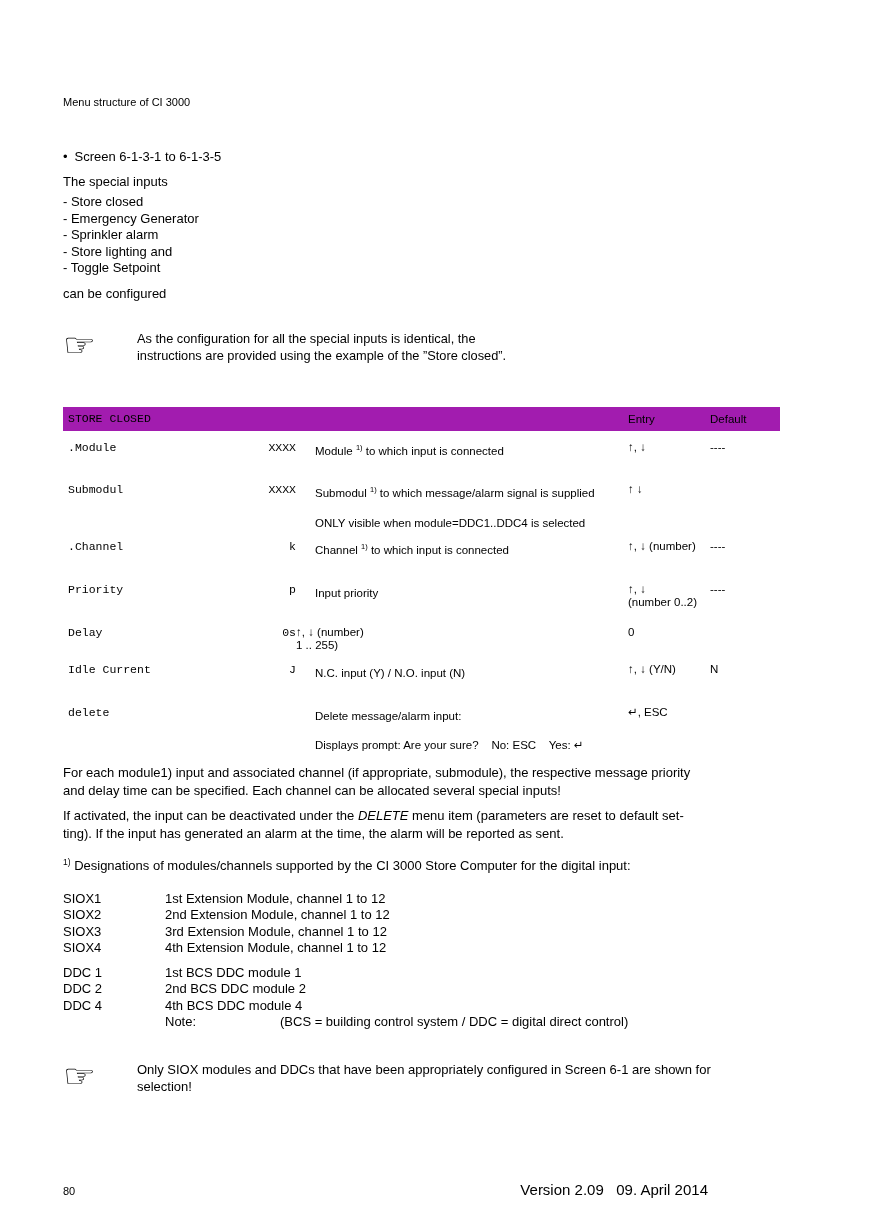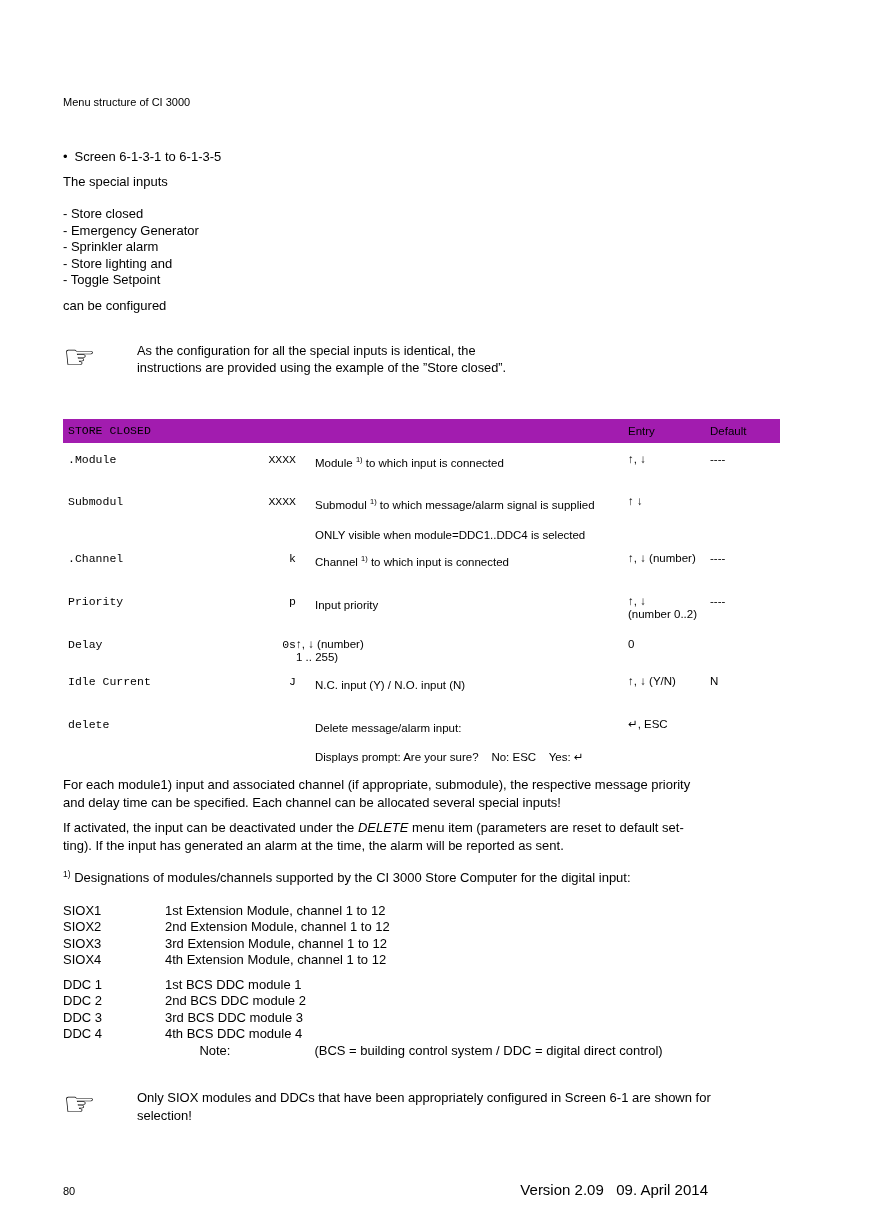--- a/index.html
+++ b/index.html
@@ -14,21 +14,21 @@
     width:780px; height:1230px;
     padding:96px 83px 0 63px;
     overflow:hidden;
     background:#ffffff;
   }
   .running-header { font-size:11px; line-height:13px; }
 
   .bullet-line { margin-top:39px; font-size:13px; line-height:17px; }
   .bullet-marker { display:inline-block; margin-right:7px; }
   .intro-lead { margin-top:8px; font-size:13px; line-height:17px; }
-  .intro-list { margin-top:16px; font-size:13px; line-height:16.5px; }
+  .intro-list { margin-top:4px; font-size:13px; line-height:16.5px; }
   .intro-tail { margin-top:8px; font-size:13px; line-height:17px; }
 
   .note-block { margin-top:28px; display:flex; align-items:flex-start; }
   .note-icon-box { width:74px; flex:0 0 74px; }
   .hand-icon { font-size:32px; line-height:30px; display:inline-block; transform:scaleX(1.15); transform-origin:left top; }
   .note-text { font-size:12.8px; line-height:17px; }
   .nowrap { white-space:nowrap; }
 
   
   .ptable { margin-top:43px; width:724px; font-size:11.5px; }
@@ -49,21 +49,21 @@
   .body-p { margin-top:8px; font-size:13px; line-height:17.5px; width:724px; }
   .body-p.first { margin-top:12px; }
   .body-p .line { white-space:nowrap; }
   .italic { font-style:italic; }
   .footnote-head { margin-top:12px; font-size:13px; line-height:17px; }
 
   .module-list { margin-top:16px; font-size:13px; line-height:16.5px; }
   .module-list.ddc { margin-top:8px; }
   .module-row { display:flex; }
   .m-label { width:102px; flex:0 0 102px; }
-  .note-row { display:flex;justify-content:center; }
+  .note-row { display:flex; }
   .note-spacer { width:102px; flex:0 0 102px; }
   .note-label { width:115px; flex:0 0 115px; }
 
   .note-block.second { margin-top:30px; }
   .note-block.second .note-text { font-size:13px; line-height:17.5px; }
 
   .footer { position:absolute; left:63px; right:72px; top:1181px;
             display:flex; justify-content:space-between; align-items:baseline; }
   .page-number { font-size:11px; }
   .version-info { font-size:15px; white-space:pre-wrap; }
@@ -233,24 +233,20 @@
   <div class="module-list ddc">
     <div class="module-row">
         <span class="m-label">DDC 1</span>
         <span>1st BCS DDC module 1</span>
       </div>
     <div class="module-row">
         <span class="m-label">DDC 2</span>
         <span>2nd BCS DDC module 2</span>
       </div>
     <div class="module-row">
-        <span class="m-label">DDC 3</span>
-        <span>3rd BCS DDC module 3</span>
-      </div>
-    <div class="module-row">
         <span class="m-label">DDC 4</span>
         <span>4th BCS DDC module 4</span>
       </div>
     <div class="note-row">
         <span class="note-spacer"></span>
         <span class="note-label">Note:</span>
         <span>(BCS = building control system / DDC = digital direct control)</span>
       </div>
   </div>
 

